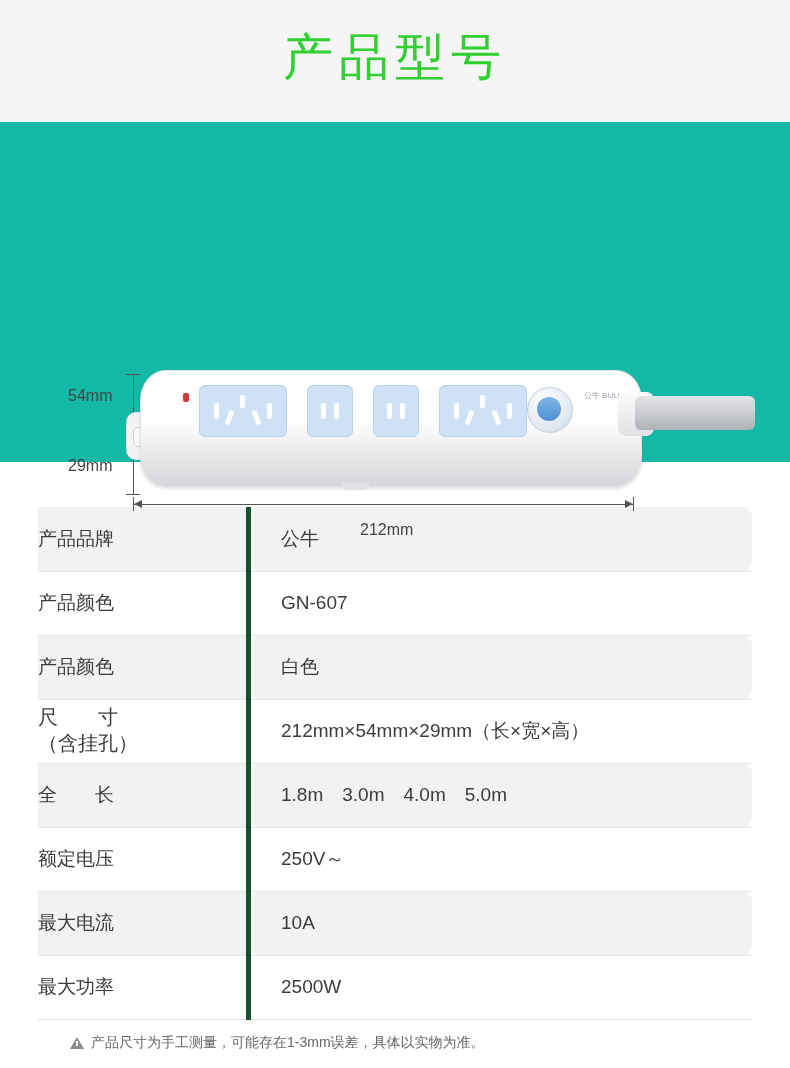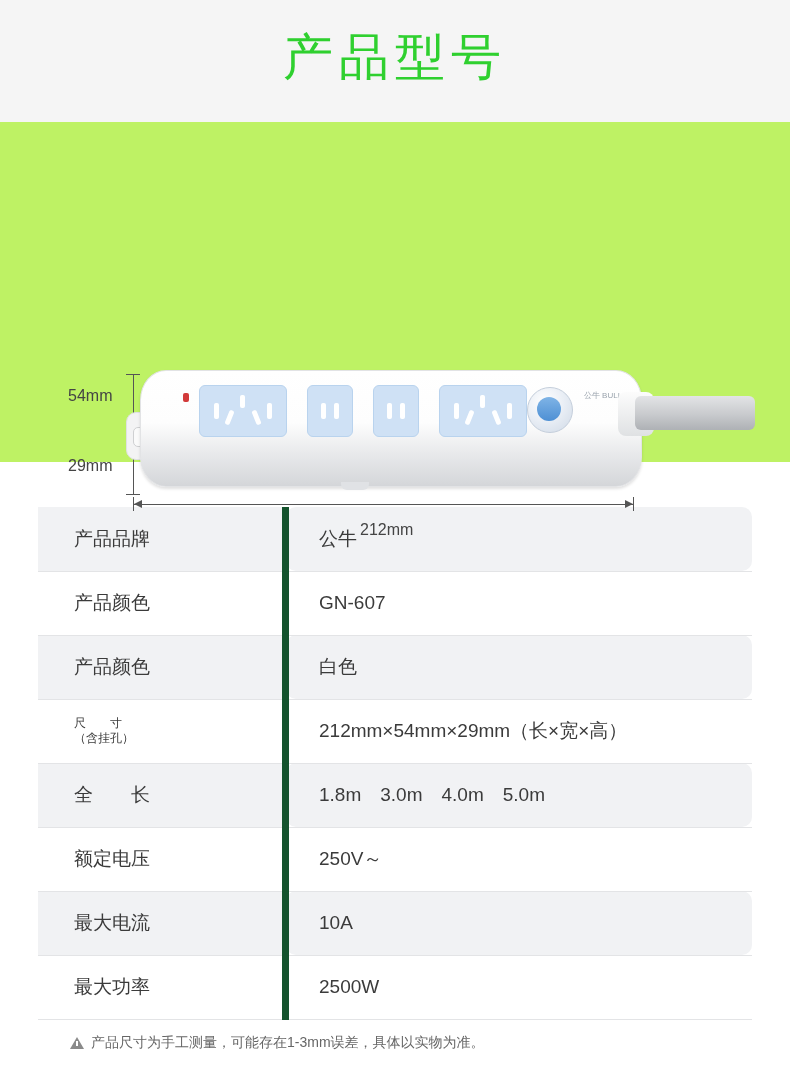--- a/index.html
+++ b/index.html
@@ -30,21 +30,21 @@
     letter-spacing: 6px;
     font-weight: normal;
     line-height: 1;
     padding-bottom: 8px;
   }
 
   
   .diagram {
     position: relative;
     height: 340px;
-    background: #bef264;
+    background: #14b8a6;
     padding-left: 41px;
   }
 
   
   .dim-label {
     position: absolute;
     font-size: 16px;
     color: #444;
     white-space: nowrap;
   }
@@ -249,31 +249,30 @@
   .spec-table tr { height: 64px; }
   .spec-table tr.shaded { background: #f1f2f4; }
   .spec-table td {
     border-bottom: 1px solid #e3e4e6;
     padding: 0;
     vertical-align: middle;
     color: #3b3b3b;
   }
   .spec-table td.label {
     width: 208px;
-    padding-left: 36px;
-    border-right: 7px solid #14532d;
+    border-right: 5px solid #14532d;
     color: #3b3b3b;
   }
   .spec-table td.value {
     padding-left: 30px;
     border-radius: 10px;
   }
   .label-two-line {
     line-height: 1.28;
-    font-size: 12px;
+    font-size: 20px;
   }
 
   
   .note {
     width: 714px;
     margin: 14px auto 9px auto;
     font-size: 14px;
     color: #666;
     display: flex;
     align-items: center;

